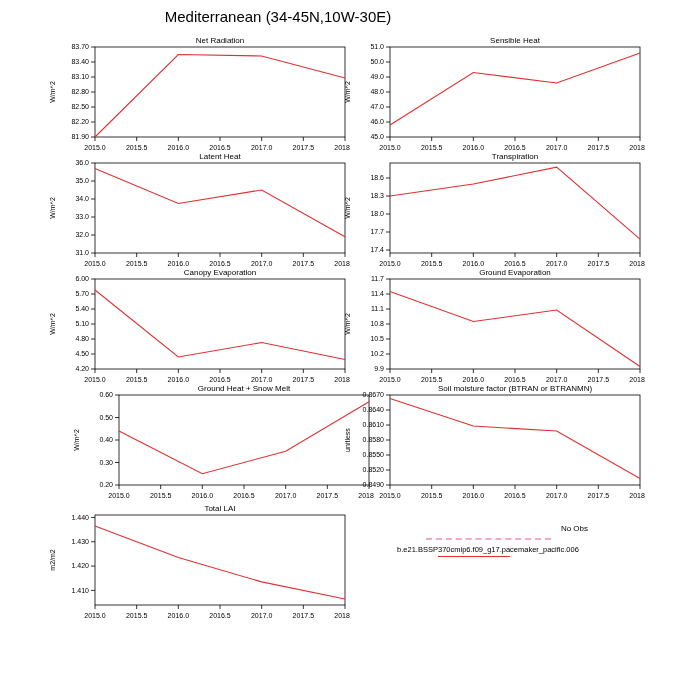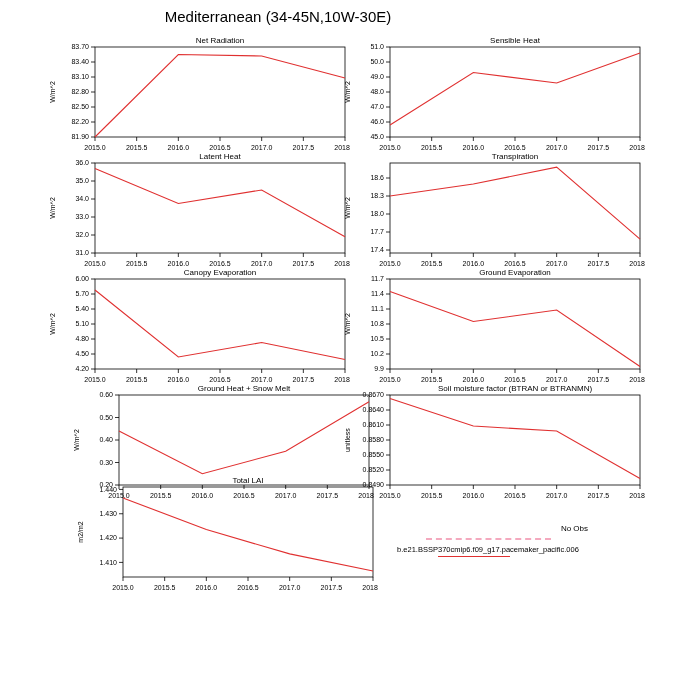--- a/index.html
+++ b/index.html
@@ -287,21 +287,21 @@
         <line x1="220" y1="105" x2="220" y2="109" stroke="#000" stroke-width="0.8"></line>
         <text x="220" y="118" text-anchor="middle" font-size="7" fill="#000">2016.5</text>
         <line x1="261.66666666666663" y1="105" x2="261.66666666666663" y2="109" stroke="#000" stroke-width="0.8"></line>
         <text x="261.66666666666663" y="118" text-anchor="middle" font-size="7" fill="#000">2017.0</text>
         <line x1="303.33333333333337" y1="105" x2="303.33333333333337" y2="109" stroke="#000" stroke-width="0.8"></line>
         <text x="303.33333333333337" y="118" text-anchor="middle" font-size="7" fill="#000">2017.5</text>
         <line x1="345" y1="105" x2="345" y2="109" stroke="#000" stroke-width="0.8"></line>
         <text x="345" y="118" text-anchor="middle" font-size="7" fill="#000">2018.0</text>
         <polyline points="95,18.50000000000017 178.33333333333331,45.999999999999886 261.66666666666663,50.99999999999989 345,98.50000000000017" fill="none" stroke="#e03030" stroke-width="1.1"></polyline>
       </svg></div>
-    <div class="chart" style="left: 0px; top: 472px; margin-left: 28px;"><svg width="350" height="122">
+    <div class="chart" style="left: 0px; top: 500px;"><svg width="350" height="122">
         <rect x="95" y="15" width="250" height="90" fill="none" stroke="#000000" stroke-width="0.8"></rect>
         <text x="220" y="11" text-anchor="middle" font-size="8" fill="#000">Total LAI</text>
         <text x="55" y="60" text-anchor="middle" font-size="7" fill="#000" transform="rotate(-90 55 60)">m2/m2</text>
         <line x1="91" y1="90.40540540540545" x2="95" y2="90.40540540540545" stroke="#000" stroke-width="0.8"></line>
         <text x="89" y="92.70540540540544" text-anchor="end" font-size="7" fill="#000">1.410</text>
         <line x1="91" y1="66.08108108108121" x2="95" y2="66.08108108108121" stroke="#000" stroke-width="0.8"></line>
         <text x="89" y="68.3810810810812" text-anchor="end" font-size="7" fill="#000">1.420</text>
         <line x1="91" y1="41.75675675675694" x2="95" y2="41.75675675675694" stroke="#000" stroke-width="0.8"></line>
         <text x="89" y="44.05675675675694" text-anchor="end" font-size="7" fill="#000">1.430</text>
         <line x1="91" y1="17.43243243243269" x2="95" y2="17.43243243243269" stroke="#000" stroke-width="0.8"></line>

